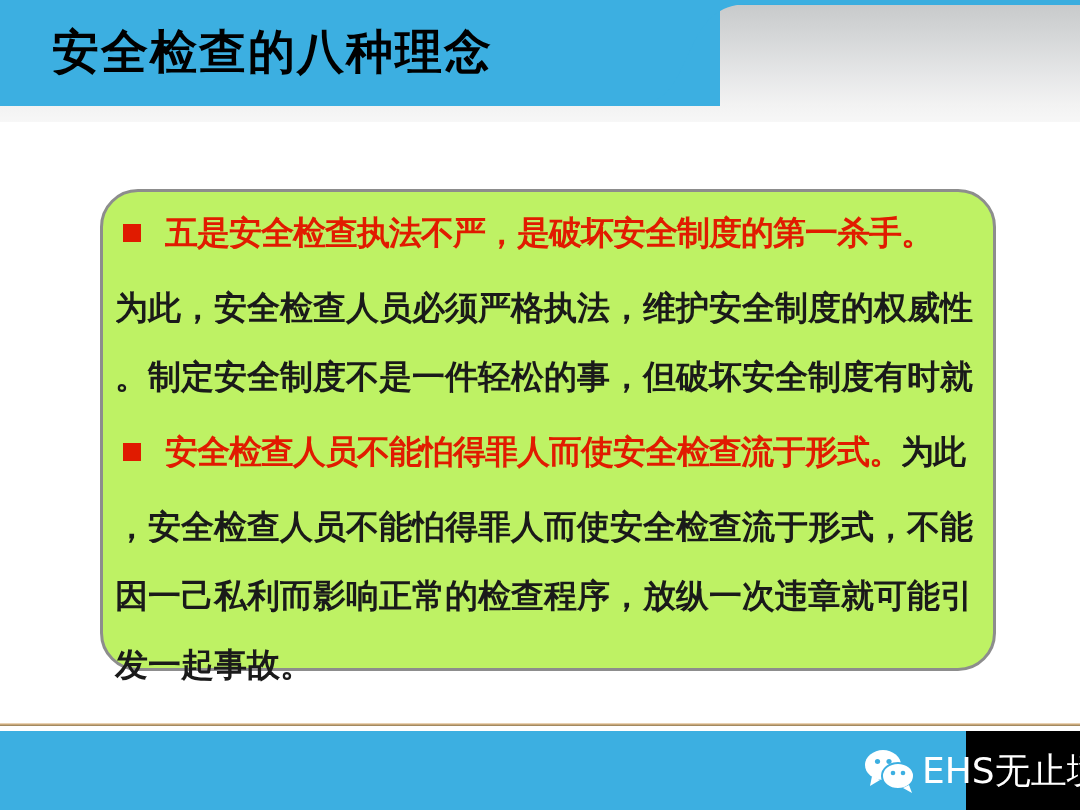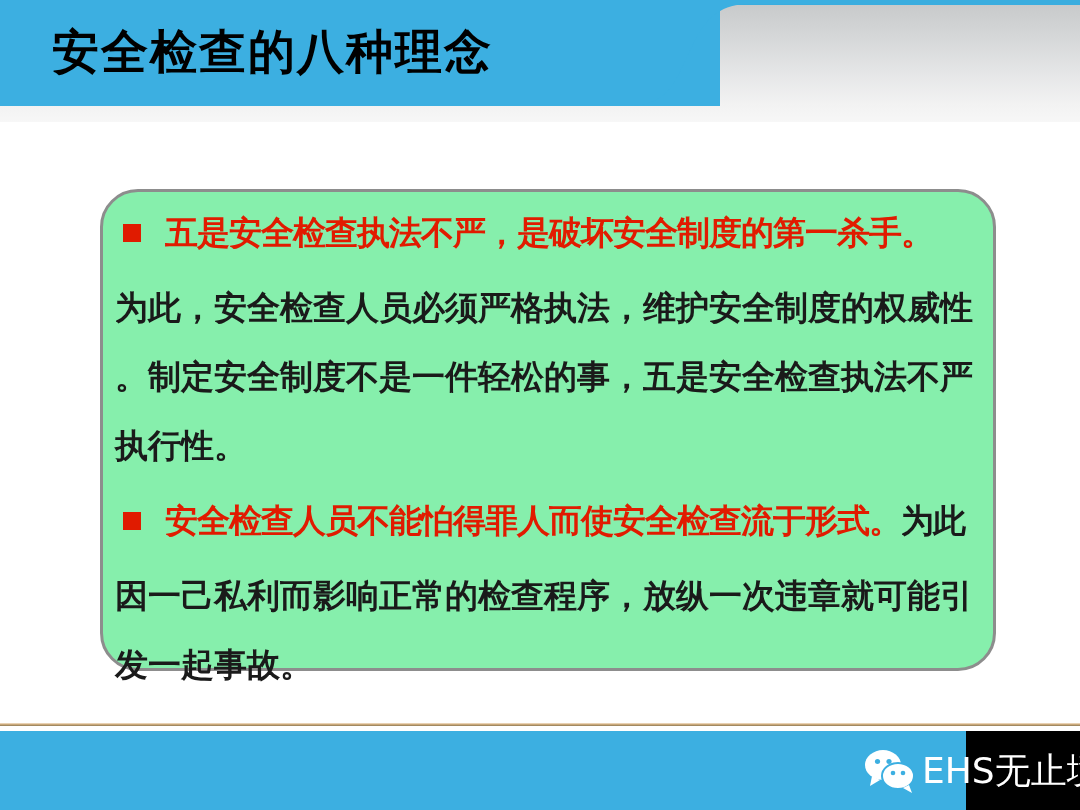--- a/index.html
+++ b/index.html
@@ -66,21 +66,21 @@
 
   
   .content-box {
     position: absolute;
     left: 100px;
     top: 189px;
     width: 896px;
     height: 482px;
     border: 3px solid #8d8d8d;
     border-radius: 38px;
-    background: #86efac;
+    background: #bef264;
     box-sizing: border-box;
   }
   .content-inner {
     position: absolute;
     left: 12px;
     top: 14px;
     width: 884px;
     height: 458px;
   }
 
@@ -199,28 +199,28 @@
   <div class="header-title">安全检查的八种理念</div>
 
   <div class="content-box">
     <div class="content-inner">
 
       <div class="para">
         <div class="bullet-line">
           <span class="bullet-sq"></span><span class="red">五是安全检查执法不严，是破坏安全制度的第一杀手。</span>
         </div>
         <div class="line body-line">为此，安全检查人员必须严格执法，维护安全制度的权威性</div>
-        <div class="line body-line">。制定安全制度不是一件轻松的事，五是安全检查执法不严</div>
-        <div class="line body-line">执行性。</div>
+        <div class="line body-line">。制定安全制度不是一件轻松的事，但破坏安全制度有时就</div>
       </div>
 
       <div class="para para2">
         <div class="bullet-line">
           <span class="bullet-sq"></span><span class="red">安全检查人员不能怕得罪人而使安全检查流于形式。</span><span class="black">为此</span>
         </div>
+        <div class="line body-line">，安全检查人员不能怕得罪人而使安全检查流于形式，不能</div>
         <div class="line body-line">因一己私利而影响正常的检查程序，放纵一次违章就可能引</div>
         <div class="line body-line">发一起事故。</div>
       </div>
 
     </div>
   </div>
 
   <div class="footer-rule"></div>
   <div class="footer-bar"></div>
   <div class="footer-black"></div>

